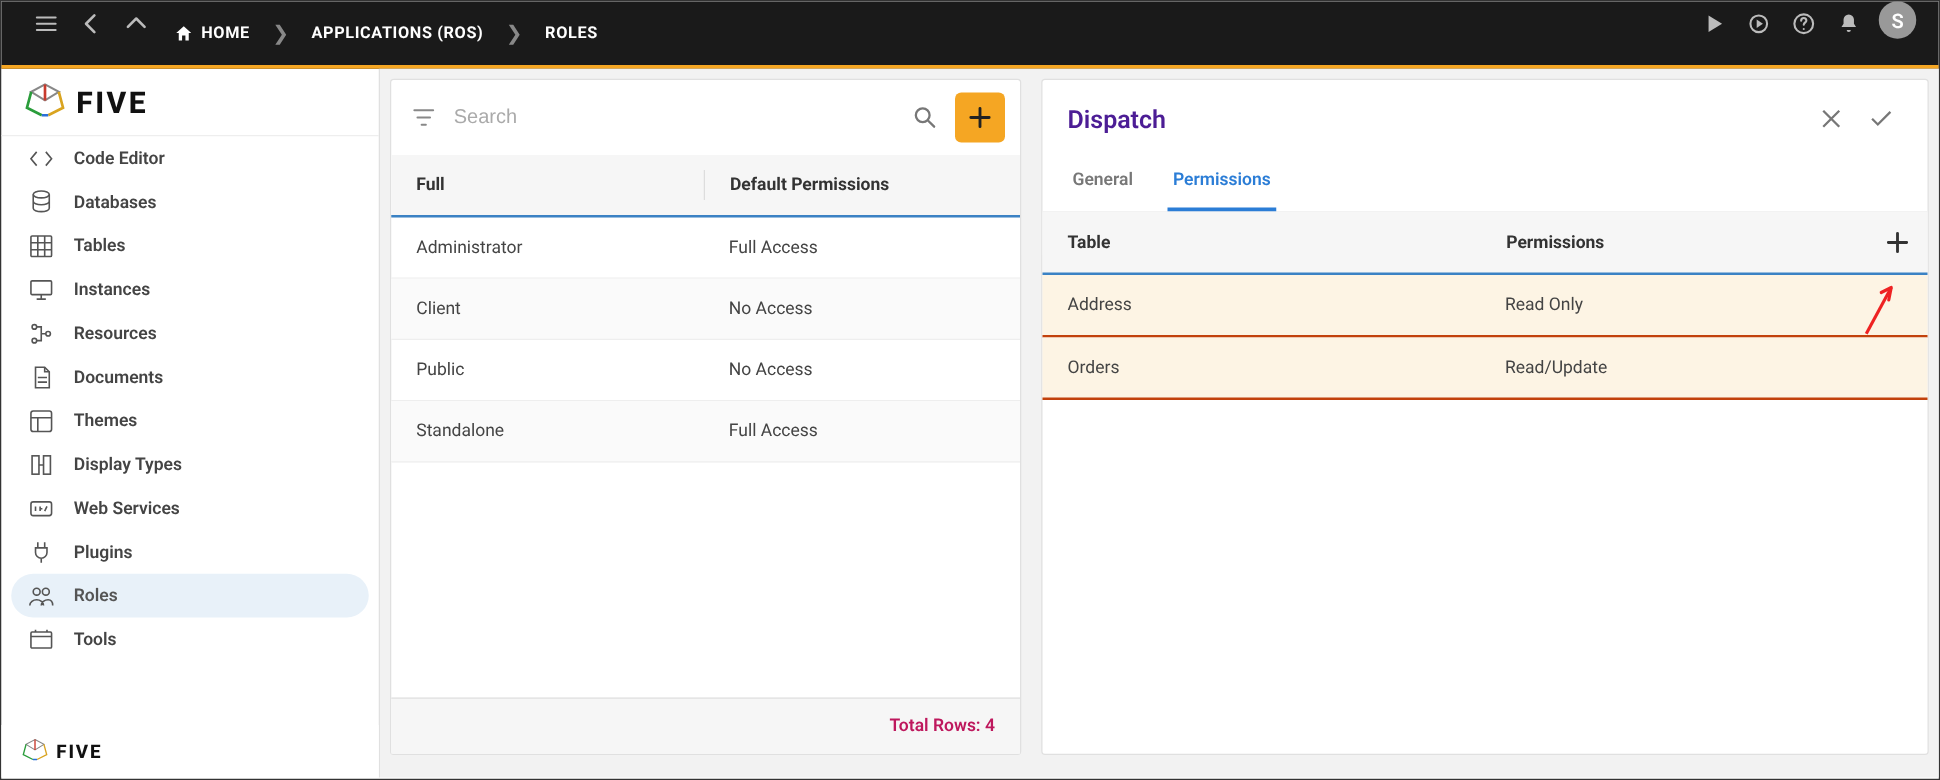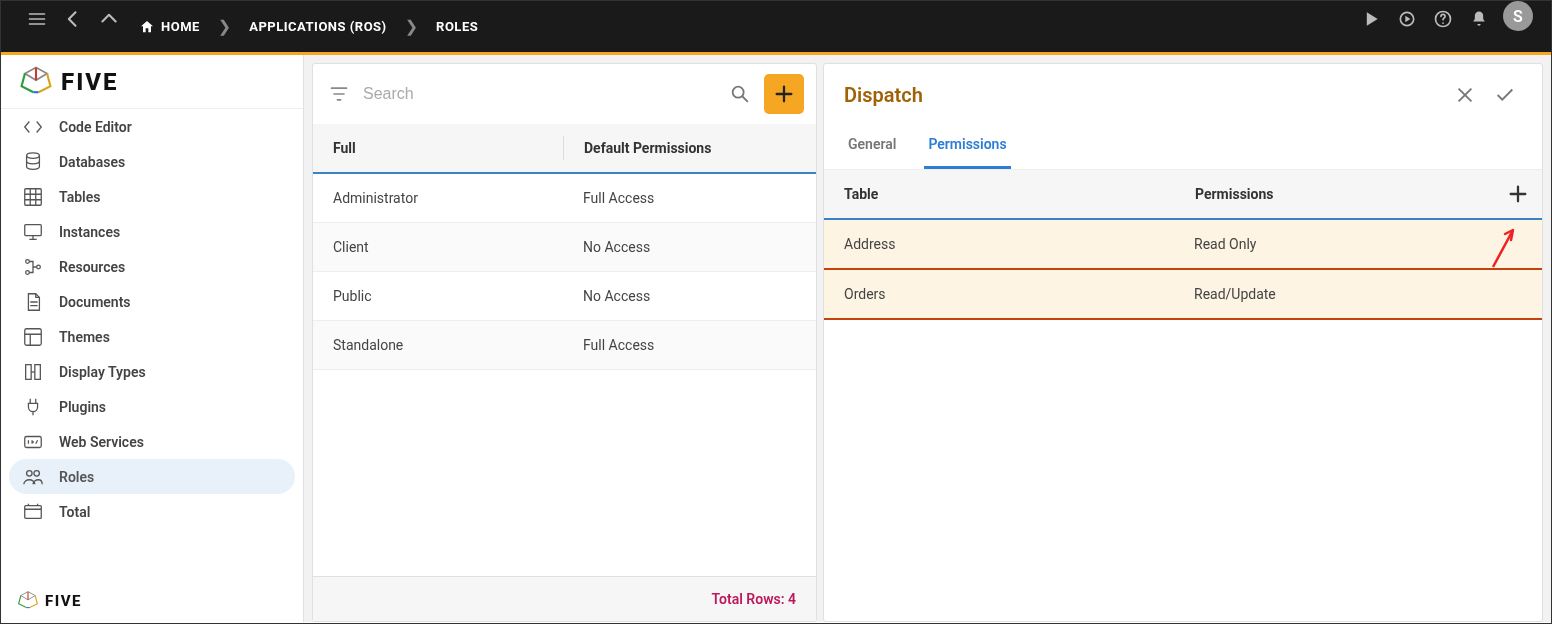--- a/index.html
+++ b/index.html
@@ -25,21 +25,21 @@
 .side-items::-webkit-scrollbar { width:8px; }
 .side-items::-webkit-scrollbar-thumb { background:#bbb; border-radius:4px; }
 .side-item { display:flex; align-items:center; height:35px; padding:0 12px; gap:14px; color:#444; font-weight:600; font-size:14px; border-radius:18px; margin:0 8px; cursor:pointer; }
 .side-item.selected { background:#e8f1f9; color:#555; }
 .side-item .sic { width:24px; height:24px; display:flex; align-items:center; justify-content:center; color:#555; }
 .side-item .sic svg { width:22px; height:22px; fill:none; stroke:currentColor; stroke-width:1.4; }
 .footer-logo { padding:10px 16px; background:#fff; display:flex; align-items:center; }
 .footer-logo svg.logomark { width:22px; height:22px; }
 .footer-logo .word { font-weight:800; font-size:15px; letter-spacing:1.5px; margin-left:6px; color:#111; }
 
-.panels { flex:1; background:#f2f2f2; display:flex; gap:6px; padding:8px 8px 0 8px; }
+.panels { flex:1; background:#f2f2f2; display:flex; gap:16px; padding:8px 8px 18px 8px; }
 .panel { background:#fff; border:1px solid #e0e0e0; border-radius:3px; display:flex; flex-direction:column; }
 .panel.left { flex:0 0 505px; }
 .panel.right { flex:1; position:relative; }
 
 .searchbar { display:flex; align-items:center; gap:10px; padding:10px 12px; }
 .filter-btn { width:28px; height:28px; display:flex; align-items:center; justify-content:center; color:#888; }
 .search-input { flex:1; border:none; outline:none; font-size:16px; color:#666; }
 .search-input::placeholder { color:#aaa; }
 .search-btn { width:28px; height:28px; display:flex; align-items:center; justify-content:center; color:#777; }
 .add-btn { width:40px; height:40px; border-radius:5px; background:#f5a623; display:flex; align-items:center; justify-content:center; color:#222; cursor:pointer; }
@@ -51,21 +51,21 @@
 .col-name { flex:0 0 250px; }
 .col-perm { flex:1; }
 
 .trow { display:flex; border-bottom:1px solid #eee; }
 .trow:nth-child(even) { background:#fafafa; }
 .td { padding:16px 20px; font-size:14px; color:#444; }
 
 .footer-row { margin-top:auto; padding:14px 20px; text-align:right; font-size:14px; color:#be185d; font-weight:600; background:#f6f6f6; border-top:1px solid #e0e0e0; }
 
 .right-head { display:flex; align-items:center; padding:14px 20px; }
-.right-title { font-size:20px; font-weight:600; color:#a16207; flex:1; }
+.right-title { font-size:20px; font-weight:600; color:#4c1d95; flex:1; }
 .hbtn { width:34px; height:34px; display:flex; align-items:center; justify-content:center; color:#777; cursor:pointer; margin-left:6px; }
 .hbtn svg { width:22px; height:22px; stroke:currentColor; stroke-width:2; fill:none; }
 
 .tabs { display:flex; gap:24px; padding:0 20px; border-bottom:1px solid #eee; }
 .tab { padding:10px 4px 14px; font-size:14px; font-weight:600; color:#777; cursor:pointer; border-bottom:3px solid transparent; }
 .tab.active { color:#2b7dd6; border-bottom-color:#2b7dd6; }
 
 .rthead { display:flex; background:#f6f6f6; border-bottom:2px solid #3b82c4; align-items:center; }
 .plus-head { width:48px; display:flex; align-items:center; justify-content:center; color:#555; cursor:pointer; position:relative; }
 .plus-head svg { width:22px; height:22px; }
@@ -221,52 +221,52 @@
               <rect x="4" y="4" width="6" height="16"></rect>
               <rect x="14" y="4" width="6" height="16"></rect>
               <path d="M10 12h4"></path>
             </svg>
           </span>
           <span>Display Types</span>
         </div>
         <div class="side-item">
           <span class="sic">
             <svg viewBox="0 0 24 24">
-              <path d="M9 3v5M15 3v5M7 8h10v4a5 5 0 01-10 0zM12 17v4"></path>
-            </svg>
-          </span>
-          <span>Plugins</span>
-        </div>
-        <div class="side-item">
-          <span class="sic">
-            <svg viewBox="0 0 24 24">
               <rect x="3" y="6" width="18" height="12" rx="2"></rect>
               <path d="M7 10v4M11 10v4M11 12h2M17 10l-2 4"></path>
             </svg>
           </span>
           <span>Web Services</span>
+        </div>
+        <div class="side-item">
+          <span class="sic">
+            <svg viewBox="0 0 24 24">
+              <path d="M9 3v5M15 3v5M7 8h10v4a5 5 0 01-10 0zM12 17v4"></path>
+            </svg>
+          </span>
+          <span>Plugins</span>
         </div>
         <div class="side-item selected">
           <span class="sic">
             <svg viewBox="0 0 24 24">
               <circle cx="8" cy="8" r="3"></circle>
               <circle cx="16" cy="8" r="3"></circle>
               <path d="M2 20c0-3 3-5 6-5s6 2 6 5M12 20c0-3 3-5 6-5s4 2 4 5"></path>
             </svg>
           </span>
           <span>Roles</span>
         </div>
         <div class="side-item">
           <span class="sic">
             <svg viewBox="0 0 24 24">
               <rect x="3" y="5" width="18" height="14" rx="1"></rect>
               <path d="M3 9h18M7 5V3M17 5V3"></path>
             </svg>
           </span>
-          <span>Total</span>
+          <span>Tools</span>
         </div>
       </div>
     <div class="footer-logo">
       <svg class="logomark" viewBox="0 0 40 40">
         <path d="M20 3 L33 10 L20 18 L7 10 Z" fill="none" stroke="#888" stroke-width="1.6"></path>
         <path d="M7 10 L3 25 L17 32" fill="none" stroke="#2a9d3b" stroke-width="2"></path>
         <path d="M33 10 L37 25 L23 32" fill="none" stroke="#d9a420" stroke-width="2"></path>
         <path d="M17 32 L23 32" fill="none" stroke="#2a6fd9" stroke-width="2"></path>
         <path d="M20 3 L20 18" fill="none" stroke="#c83a2d" stroke-width="2"></path>
       </svg>

